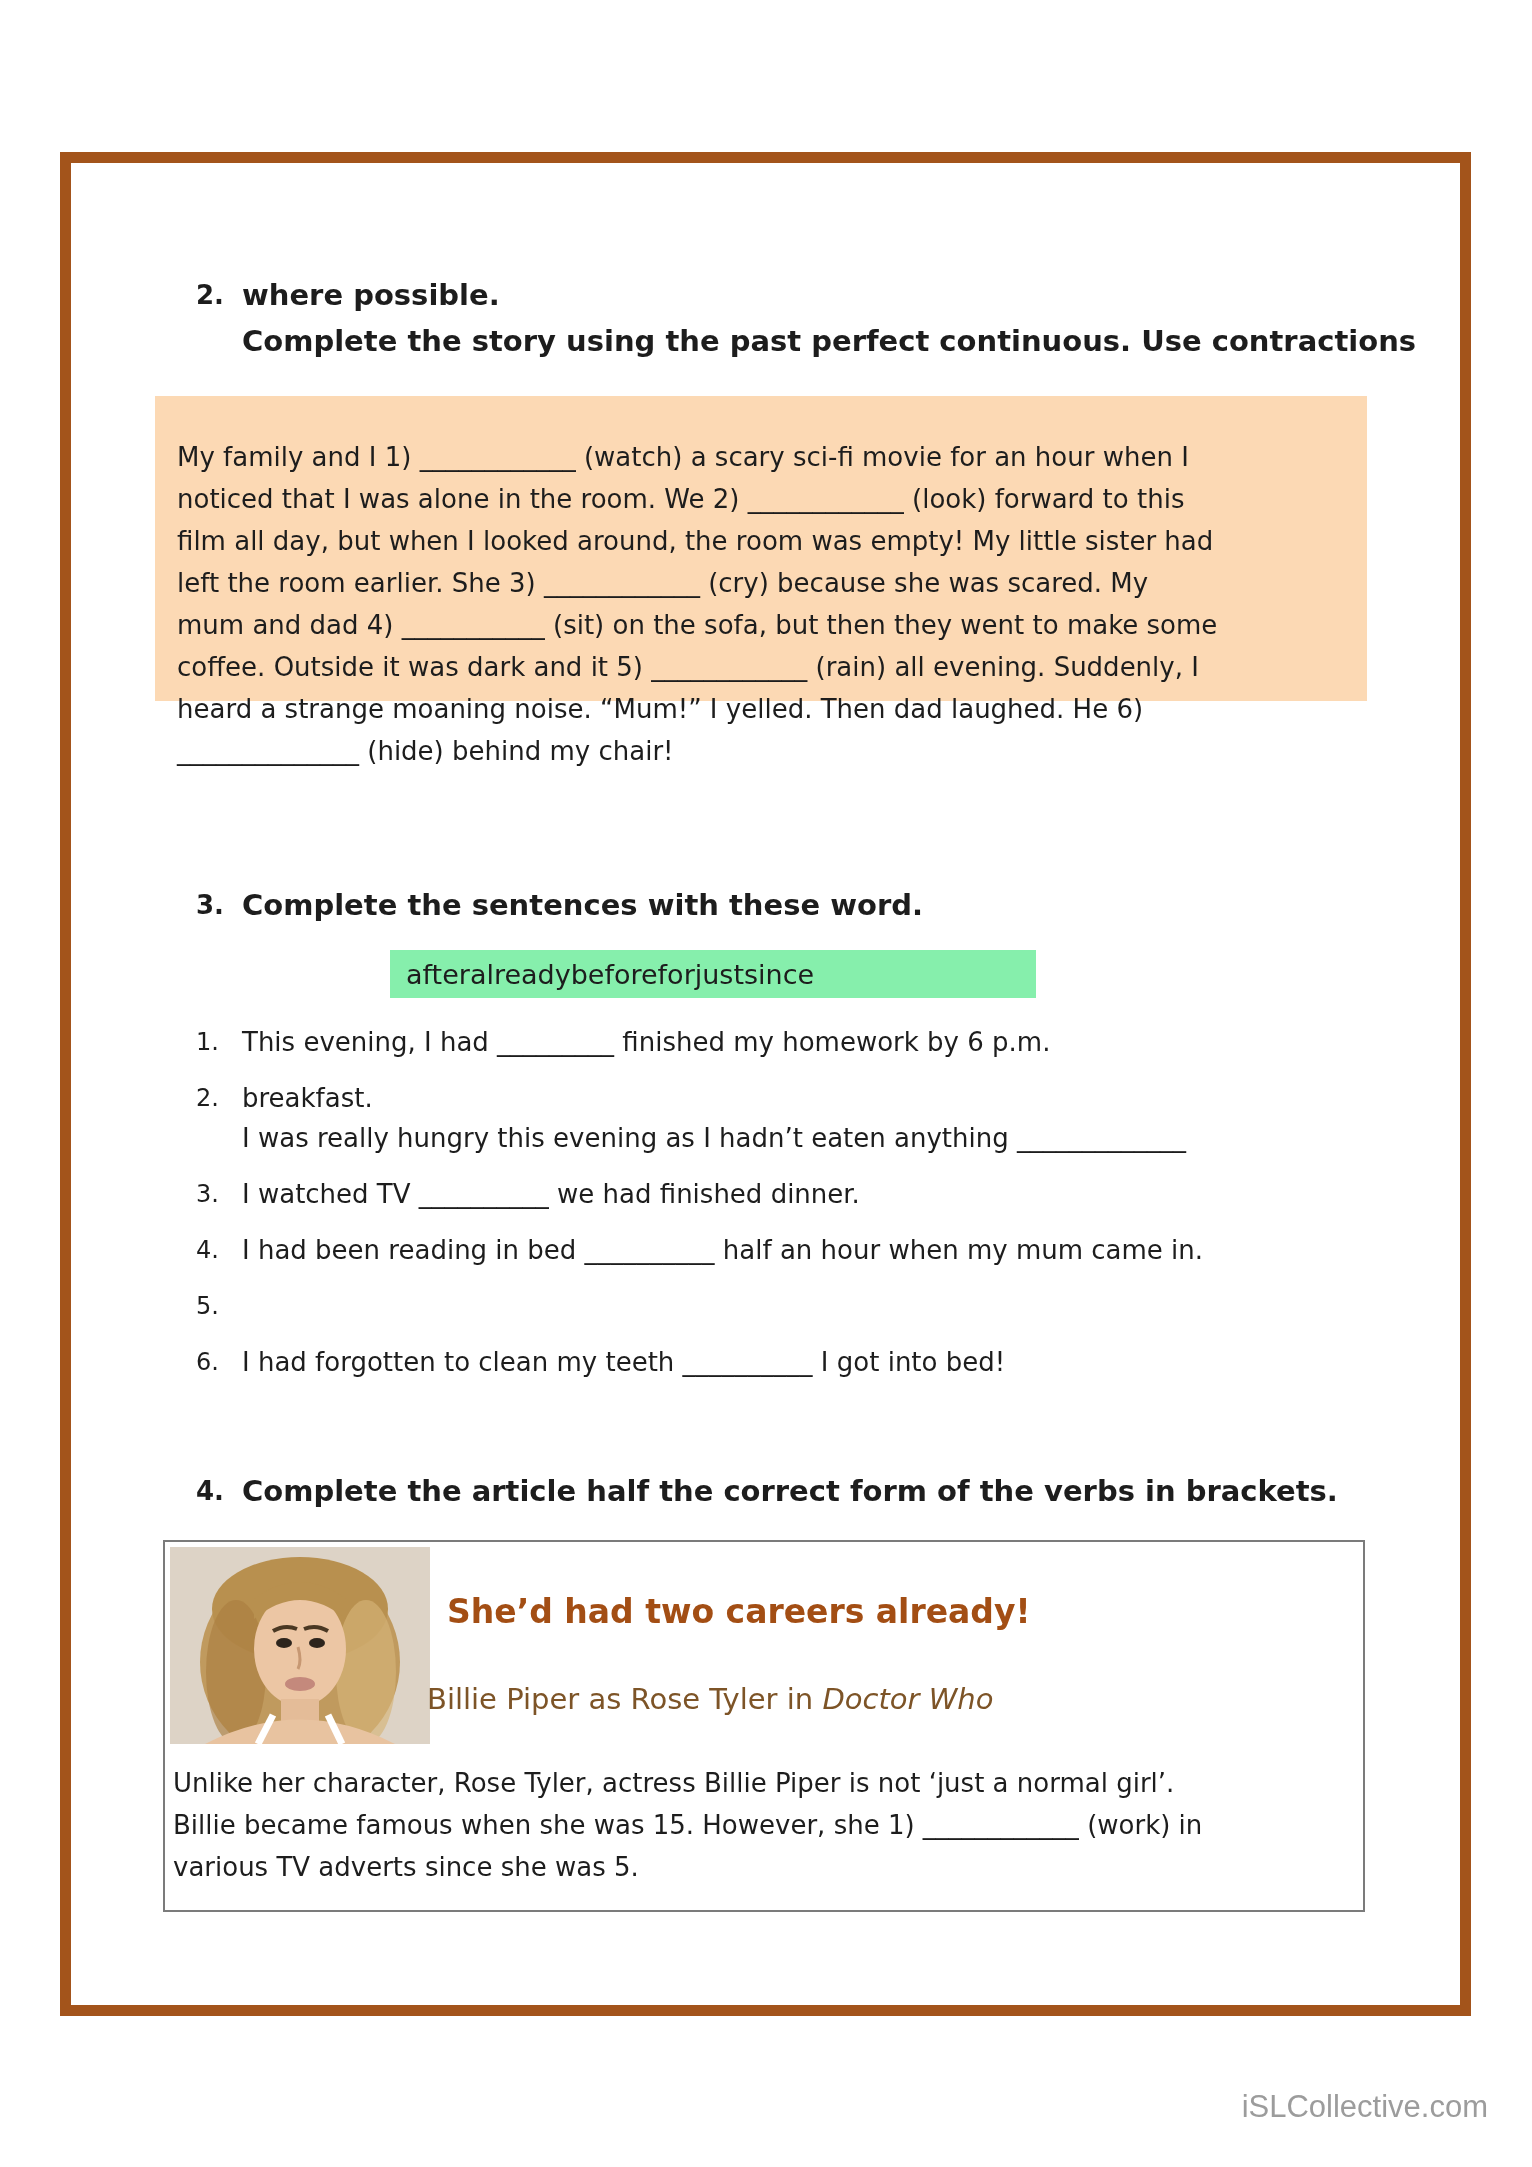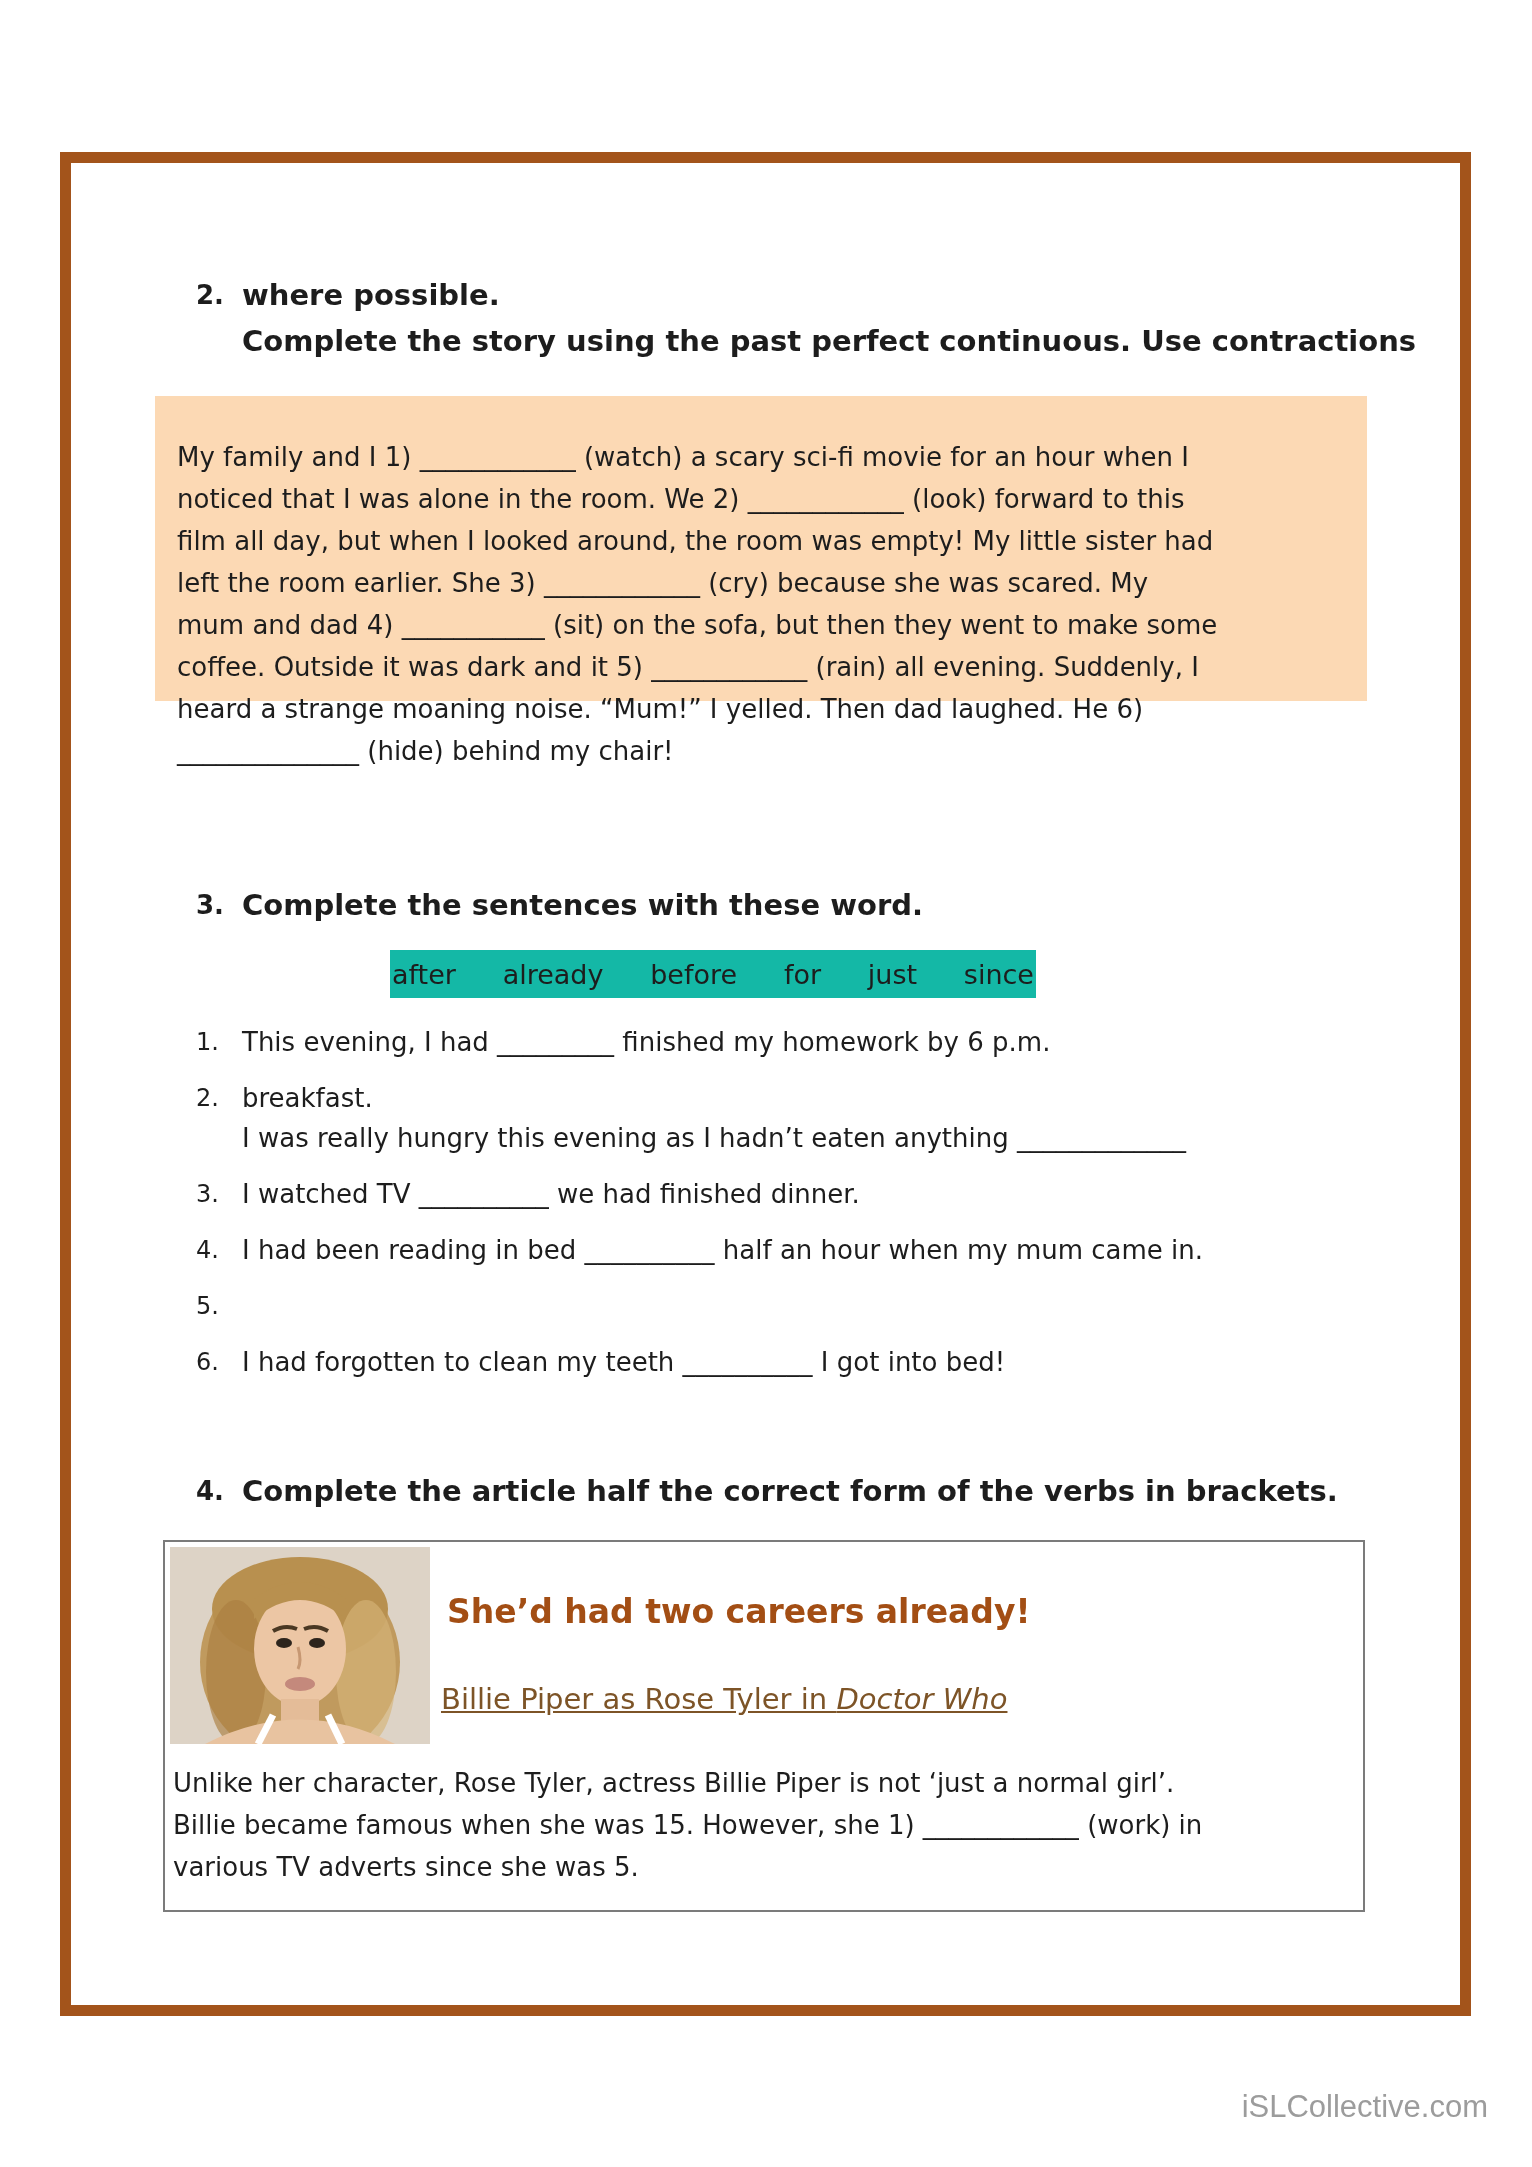--- a/index.html
+++ b/index.html
@@ -10,34 +10,34 @@
   .hdr{position:absolute;display:flex;gap:16px;}
   .hdr .num{font-size:26px;font-weight:bold;line-height:46px;min-width:30px;}
   .hdr .htext{font-size:29px;font-weight:bold;line-height:46px;}
   .hdr .htext div{white-space:nowrap;}
   .ex2-hdr{left:196px;top:272px;width:1180px;}
   .story-box{position:absolute;left:155px;top:396px;width:1212px;height:305px;
              background:#fcd9b4;box-sizing:border-box;padding:40px 18px 0 22px;}
   .story-line{font-size:26px;line-height:42px;white-space:nowrap;}
   .ex3-hdr{left:196px;top:882px;}
   .word-bank{position:absolute;left:390px;top:950px;width:646px;height:48px;
-             background:#14b8a6;display:flex;align-items:center;
-             justify-content:space-between;padding:0 2px;box-sizing:border-box;}
+             background:#86efac;display:flex;align-items:center;
+             padding:0 16px;box-sizing:border-box;}
   .word-bank span{font-size:27px;white-space:nowrap;}
   .sentences{position:absolute;left:196px;top:1022px;width:1190px;}
   .sent-row{display:flex;gap:18px;margin-bottom:16px;}
   .sent-row .snum{font-size:24px;line-height:40px;min-width:28px;}
   .sent-row .stext div{font-size:26px;line-height:40px;white-space:nowrap;}
   .ex4-hdr{left:196px;top:1468px;}
   .article-box{position:absolute;left:163px;top:1540px;width:1202px;height:372px;
                border:2px solid #7b7b7b;box-sizing:border-box;background:#ffffff;}
   .photo{position:absolute;left:5px;top:5px;width:260px;height:197px;overflow:hidden;}
   .headline{position:absolute;left:282px;top:50px;font-size:33px;font-weight:bold;
             color:#a34e14;white-space:nowrap;}
-  .subtitle{position:absolute;left:276px;top:140px;font-size:29px;color:#7d5427;white-space:nowrap;text-decoration:underline;}
+  .subtitle{position:absolute;left:262px;top:140px;font-size:29px;color:#7d5427;white-space:nowrap;}
   .subtitle .it{font-style:italic;}
   .article-body{position:absolute;left:8px;top:220px;}
   .article-body div{font-size:26px;line-height:42px;white-space:nowrap;}
   .watermark{position:absolute;right:44px;top:2089px;font-size:31px;color:#9c9c9c;
              font-family:"Liberation Sans",sans-serif;}
 </style>
 </head>
 <body>
 
 <div class="page">

